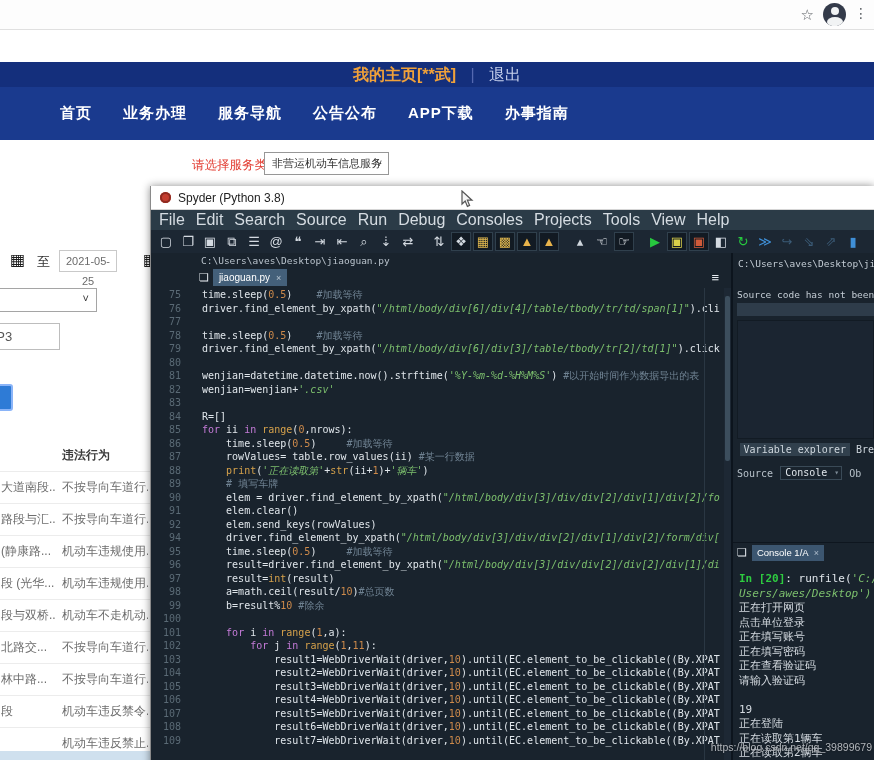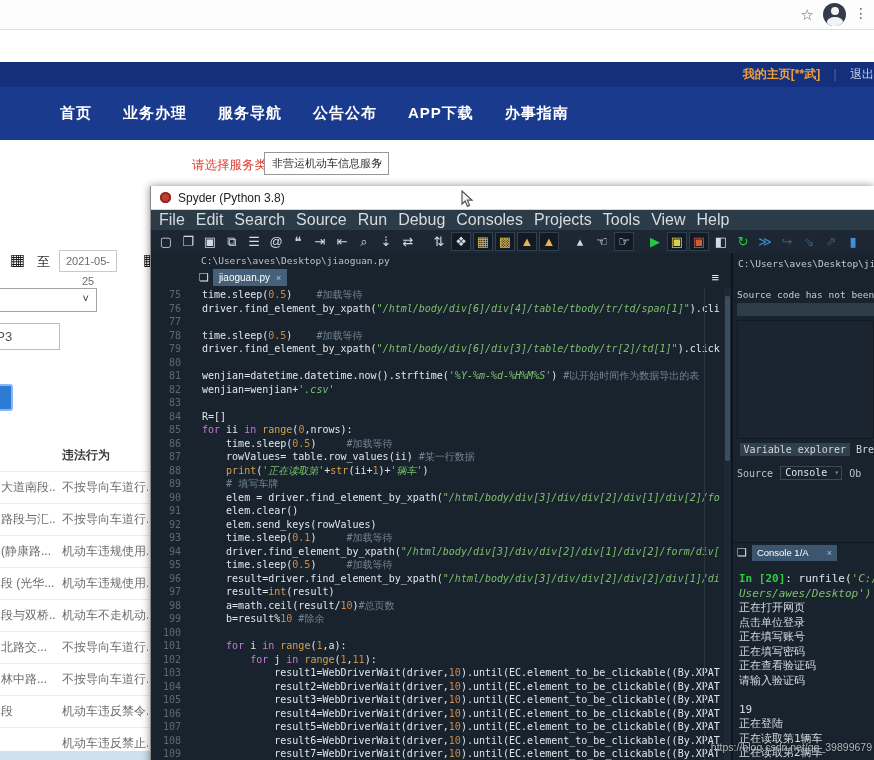--- a/index.html
+++ b/index.html
@@ -11,21 +11,21 @@
   .chrome-top { position:absolute; left:0; top:0; width:874px; height:30px; background:#fdfdfd; border-bottom:1px solid #e0e0e0; }
   .star-ico { position:absolute; right:60px; top:6px; font-size:15px; color:#5f6368; cursor:default; }
   .avatar { position:absolute; right:28px; top:3px; width:23px; height:23px; border-radius:50%; background:#343b4a; overflow:hidden; }
   .avatar::before { content:""; position:absolute; left:7.5px; top:4px; width:8px; height:8px; border-radius:50%; background:#f1f3f4; }
   .avatar::after { content:""; position:absolute; left:3.5px; top:14px; width:16px; height:10px; border-radius:50%; background:#f1f3f4; }
   .dots-ico { position:absolute; right:6px; top:5px; font-size:14px; color:#5f6368; letter-spacing:0; }
   .white-strip { position:absolute; left:0; top:31px; width:874px; height:31px; background:#ffffff; }
   .page-close { position:absolute; right:12px; top:38px; font-size:13px; color:#9aa0a6; }
 
   
-  .site-topbar { position:absolute; left:0; top:62px; width:874px; height:25px; background:#142f7c; text-align:right; font-size:12px; line-height:25px; }
+  .site-topbar { position:absolute; left:0; top:62px; width:874px; height:25px; background:#142f7c; text-align:center; font-size:16px; line-height:25px; }
   .site-topbar .home { color:#f0a13a; font-weight:bold; }
   .site-topbar .sep { color:#5468b0; margin:0 10px; }
   .site-topbar .logout { color:#c7d1ec; }
   .site-nav { position:absolute; left:0; top:87px; width:874px; height:53px; background:#1a3a8e; display:flex; align-items:center; padding-left:60px; gap:31px; }
   .nav-item { color:#ffffff; font-size:15px; font-weight:bold; letter-spacing:1px; white-space:nowrap; }
 
   
   .svc-label { position:absolute; left:192px; top:157px; font-size:12.5px; color:#e23b30; }
   .svc-select { position:absolute; left:264px; top:152px; width:125px; height:23px; background:#fff; border:1px solid #979797; font-size:11px; color:#333; line-height:21px; padding-left:7px; }
   .svc-select .chev { position:absolute; right:6px; top:0; color:#444; font-size:10px; }
@@ -86,21 +86,21 @@
   .rp-tabs { position:absolute; left:0; top:189px; right:0; height:15px; display:flex; align-items:center; justify-content:flex-end; gap:6px; font:10px "DejaVu Sans Mono",monospace; color:#cfd7de; }
   .rp-tab-active { background:#31404d; padding:1px 4px; }
   .help-row { position:absolute; left:4px; top:212px; right:0; height:16px; display:flex; align-items:center; gap:7px; font:10px "DejaVu Sans Mono",monospace; color:#b7c1c9; }
   .help-combo { width:62px; height:14px; background:#19232d; border:1px solid #3a4a57; color:#dfe5ea; font:10px "DejaVu Sans Mono",monospace; padding-left:4px; position:relative; }
   .help-combo .chev { position:absolute; right:2px; top:1px; font-size:8px; color:#7d8b96; }
   .usage-box { position:absolute; right:0; top:241px; width:78px; }
   .usage-head { height:23px; background:#4e545b; color:#fff; font-size:11px; font-weight:bold; line-height:23px; padding-left:9px; }
   .usage-body { height:16px; background:#3e8ed8; }
   .cons-tabbar { position:absolute; left:0; top:289px; right:0; height:20px; display:flex; align-items:center; padding-left:4px; gap:5px; border-top:1px solid #0e161f; }
   .cons-docico { color:#dfe5ea; font-size:11px; }
-  .cons-tab { height:16px; background:#3c5670; color:#fff; font-size:9.5px; display:flex; align-items:center; padding:0 5px; gap:18px; }
+  .cons-tab { height:16px; background:#3c5670; color:#fff; font-size:9.5px; display:flex; align-items:center; padding:0 5px; gap:5px; }
   .cons-tab .x { color:#aebccb; font-size:9px; }
   .cons-body { position:absolute; left:0; top:311px; right:0; bottom:0; padding:8px 0 0 6px; }
   .cons-line { white-space:pre; font:11px/14.5px "DejaVu Sans Mono",monospace; min-height:14.5px; }
   .cons-g { color:#2ecc40; font-weight:bold; } .cons-p { color:#e0e6eb; }
   .cons-s { color:#7cbf6d; font-style:italic; } .cons-o { color:#d4dae0; }
 
   
   .cursor { position:absolute; left:461px; top:190px; z-index:60; }
   .watermark { position:absolute; right:2px; top:741px; z-index:70; font-size:10.5px; color:rgba(190,194,200,.92); text-shadow:0 0 2px rgba(0,0,0,.6); white-space:nowrap; }
 </style>
@@ -269,21 +269,20 @@
           <div class="code-line"><span class="ln">83</span><span class="lx"></span></div>
           <div class="code-line"><span class="ln">84</span><span class="lx"><span class="tok-p">R=[]</span></span></div>
           <div class="code-line"><span class="ln">85</span><span class="lx"><span class="tok-k">for</span><span class="tok-p"> ii </span><span class="tok-k">in</span><span class="tok-p"> </span><span class="tok-b">range</span><span class="tok-p">(</span><span class="tok-n">0</span><span class="tok-p">,nrows):</span></span></div>
           <div class="code-line"><span class="ln">86</span><span class="lx"><span class="tok-p">    time.sleep(</span><span class="tok-n">0.5</span><span class="tok-p">)     </span><span class="tok-c">#加载等待</span></span></div>
           <div class="code-line"><span class="ln">87</span><span class="lx"><span class="tok-p">    rowValues= table.row_values(ii) </span><span class="tok-c">#某一行数据</span></span></div>
           <div class="code-line"><span class="ln">88</span><span class="lx"><span class="tok-p">    </span><span class="tok-b">print</span><span class="tok-p">(</span><span class="tok-s">'正在读取第'</span><span class="tok-p">+</span><span class="tok-b">str</span><span class="tok-p">(ii+</span><span class="tok-n">1</span><span class="tok-p">)+</span><span class="tok-s">'辆车'</span><span class="tok-p">)</span></span></div>
           <div class="code-line"><span class="ln">89</span><span class="lx"><span class="tok-p">    </span><span class="tok-c"># 填写车牌</span></span></div>
           <div class="code-line"><span class="ln">90</span><span class="lx"><span class="tok-p">    elem = driver.find_element_by_xpath(</span><span class="tok-s">"/html/body/div[3]/div/div[2]/div[1]/div[2]/fo</span></span></div>
           <div class="code-line"><span class="ln">91</span><span class="lx"><span class="tok-p">    elem.clear()</span></span></div>
           <div class="code-line"><span class="ln">92</span><span class="lx"><span class="tok-p">    elem.send_keys(rowValues)</span></span></div>
-          <div class="code-line"><span class="ln">93</span><span class="lx"><span class="tok-p">    time.sleep(</span><span class="tok-n">0.1</span><span class="tok-p">)     </span><span class="tok-c">#加载等待</span></span></div>
           <div class="code-line"><span class="ln">94</span><span class="lx"><span class="tok-p">    driver.find_element_by_xpath(</span><span class="tok-s">"/html/body/div[3]/div/div[2]/div[1]/div[2]/form/div[</span></span></div>
           <div class="code-line"><span class="ln">95</span><span class="lx"><span class="tok-p">    time.sleep(</span><span class="tok-n">0.5</span><span class="tok-p">)     </span><span class="tok-c">#加载等待</span></span></div>
           <div class="code-line"><span class="ln">96</span><span class="lx"><span class="tok-p">    result=driver.find_element_by_xpath(</span><span class="tok-s">"/html/body/div[3]/div/div[2]/div[2]/div[1]/di</span></span></div>
           <div class="code-line"><span class="ln">97</span><span class="lx"><span class="tok-p">    result=</span><span class="tok-b">int</span><span class="tok-p">(result)</span></span></div>
           <div class="code-line"><span class="ln">98</span><span class="lx"><span class="tok-p">    a=math.ceil(result/</span><span class="tok-n">10</span><span class="tok-p">)</span><span class="tok-c">#总页数</span></span></div>
           <div class="code-line"><span class="ln">99</span><span class="lx"><span class="tok-p">    b=result%</span><span class="tok-n">10</span><span class="tok-p"> </span><span class="tok-c">#除余</span></span></div>
           <div class="code-line"><span class="ln">100</span><span class="lx"></span></div>
           <div class="code-line"><span class="ln">101</span><span class="lx"><span class="tok-p">    </span><span class="tok-k">for</span><span class="tok-p"> i </span><span class="tok-k">in</span><span class="tok-p"> </span><span class="tok-b">range</span><span class="tok-p">(</span><span class="tok-n">1</span><span class="tok-p">,a):</span></span></div>
           <div class="code-line"><span class="ln">102</span><span class="lx"><span class="tok-p">        </span><span class="tok-k">for</span><span class="tok-p"> j </span><span class="tok-k">in</span><span class="tok-p"> </span><span class="tok-b">range</span><span class="tok-p">(</span><span class="tok-n">1</span><span class="tok-p">,</span><span class="tok-n">11</span><span class="tok-p">):</span></span></div>
           <div class="code-line"><span class="ln">103</span><span class="lx"><span class="tok-p">            result1=WebDriverWait(driver,</span><span class="tok-n">10</span><span class="tok-p">).until(EC.element_to_be_clickable((By.XPAT</span></span></div>

